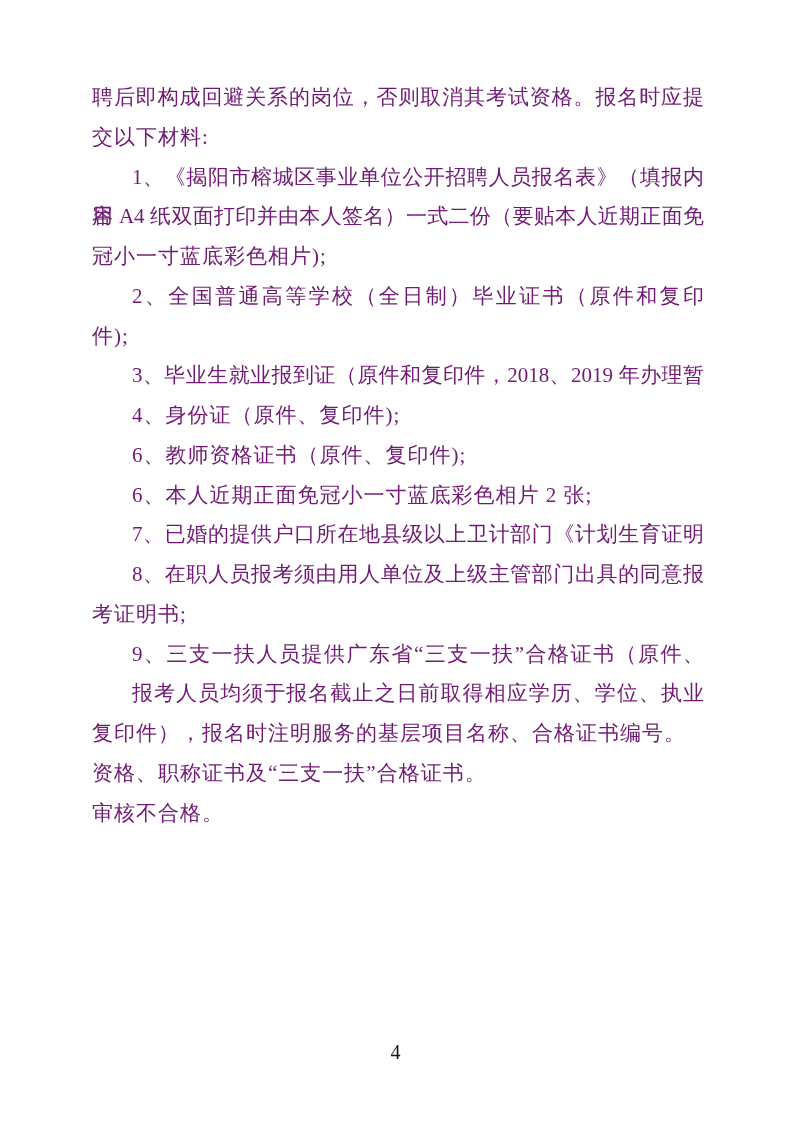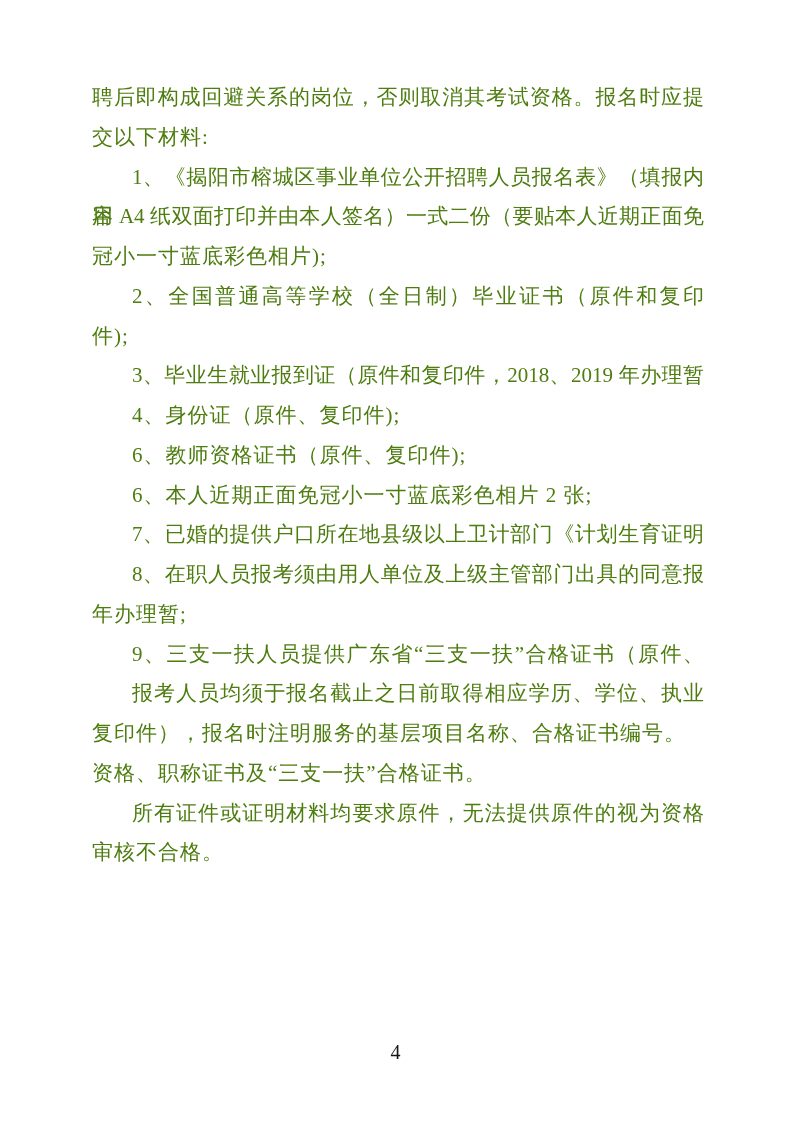--- a/index.html
+++ b/index.html
@@ -18,21 +18,21 @@
   .doc-body {
     position: absolute;
     left: 92px;
     top: 78px;
     width: 612px;
   }
   .text-line {
     font-size: 21px;
     line-height: 39.75px;
     height: 39.75px;
-    color: #4d7c0f;
+    color: #701a75;
     letter-spacing: 1px;
     white-space: normal;
     overflow: visible;
   }
   .text-line.justify {
     letter-spacing: 0;
     text-align: justify;
     text-align-last: justify;
     text-justify: inter-character;
   }
@@ -65,24 +65,23 @@
       <div class="text-line justify">用 A4 纸双面打印并由本人签名）一式二份（要贴本人近期正面免</div>
       <div class="text-line">冠小一寸蓝底彩色相片);</div>
       <div class="text-line indent justify">2、全国普通高等学校（全日制）毕业证书（原件和复印</div>
       <div class="text-line">件);</div>
       <div class="text-line indent justify">3、毕业生就业报到证（原件和复印件，2018、2019 年办理暂</div>
       <div class="text-line indent">4、身份证（原件、复印件);</div>
       <div class="text-line indent">6、教师资格证书（原件、复印件);</div>
       <div class="text-line indent">6、本人近期正面免冠小一寸蓝底彩色相片 2 张;</div>
       <div class="text-line indent justify">7、已婚的提供户口所在地县级以上卫计部门《计划生育证明</div>
       <div class="text-line indent justify">8、在职人员报考须由用人单位及上级主管部门出具的同意报</div>
-      <div class="text-line">年办理暂;</div>
+      <div class="text-line">考证明书;</div>
       <div class="text-line indent justify">9、三支一扶人员提供广东省“三支一扶”合格证书（原件、</div>
       <div class="text-line indent justify">报考人员均须于报名截止之日前取得相应学历、学位、执业</div>
       <div class="text-line">复印件），报名时注明服务的基层项目名称、合格证书编号。</div>
       <div class="text-line">资格、职称证书及“三支一扶”合格证书。</div>
-      <div class="text-line indent justify">所有证件或证明材料均要求原件，无法提供原件的视为资格</div>
       <div class="text-line">审核不合格。</div>
     </div>
   <div class="page-footer">
     <span class="page-number">4</span>
   </div>
 </div>
 
 </body></html>

